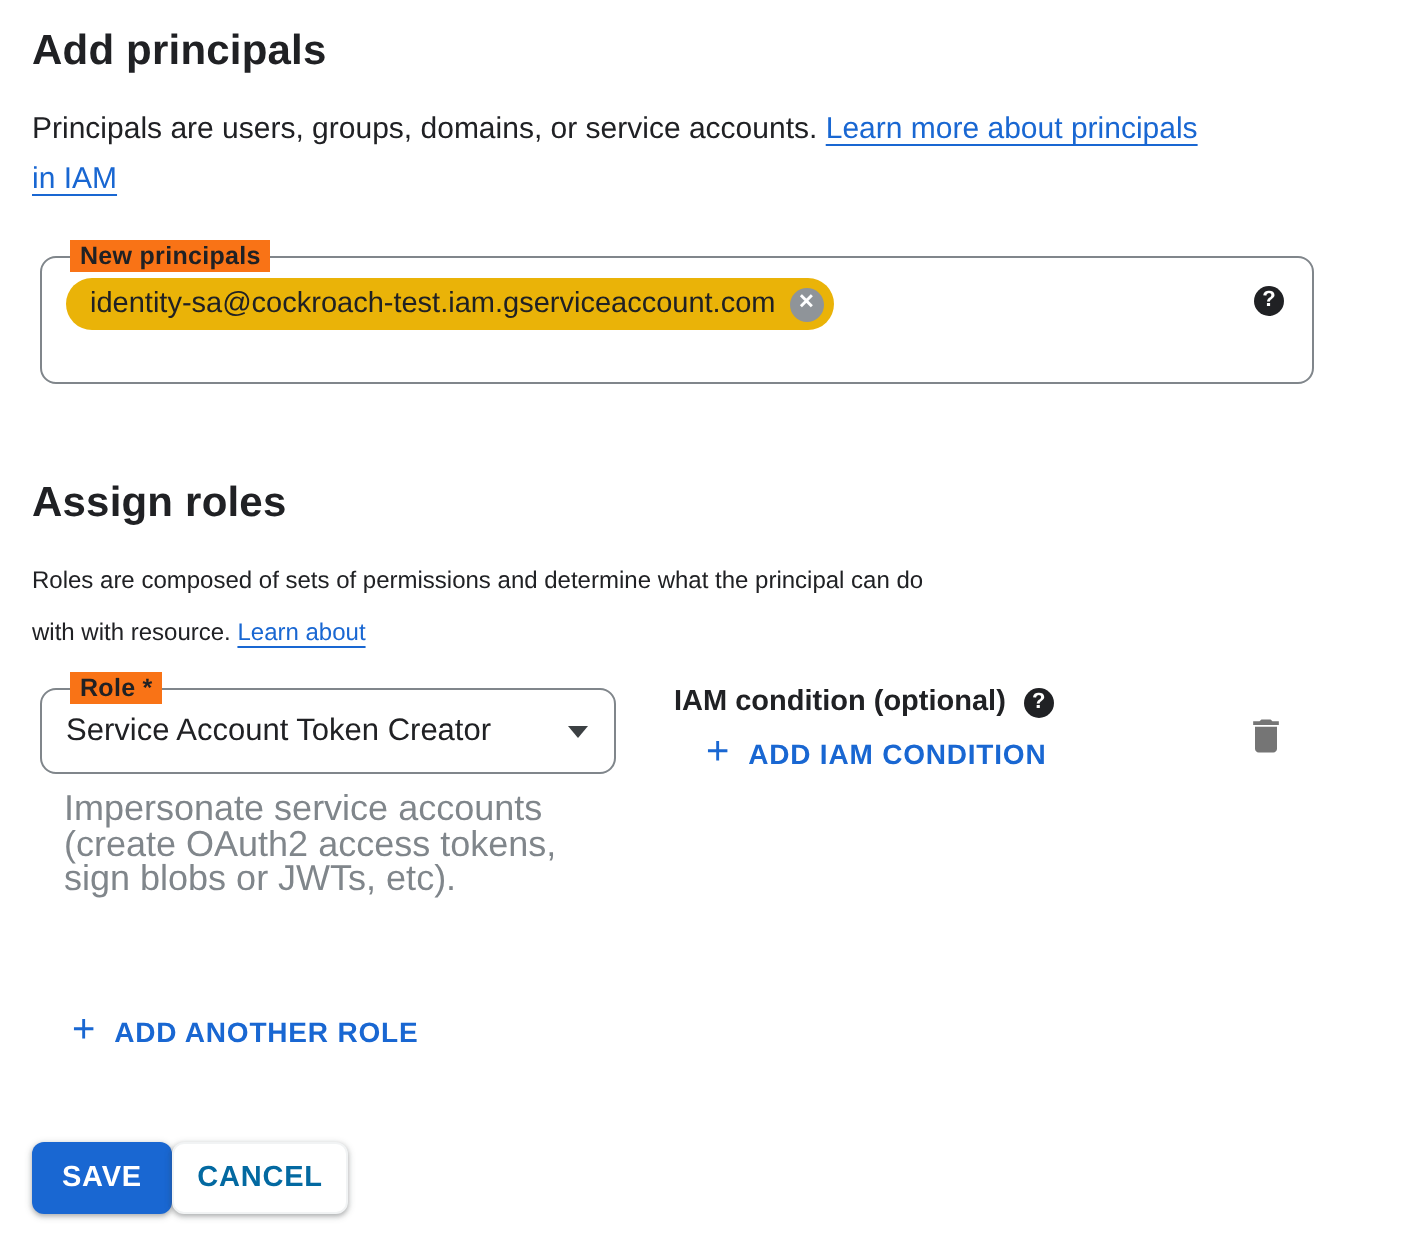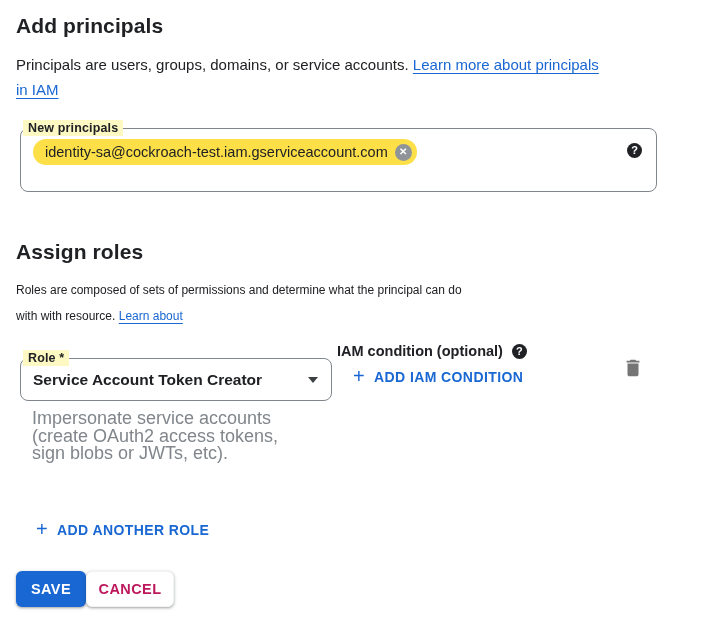--- a/index.html
+++ b/index.html
@@ -21,30 +21,30 @@
     color: #1967d2; text-decoration: underline; cursor: pointer;
     text-underline-offset: 3px;
   }
 
   
   .field-outer {
     position: relative; border: 1px solid #80868b; border-radius: 8px;
     background: #fff;
   }
   .field-label {
-    position: absolute; top: -9px; left: 2px; background: #fef9c3;
+    position: absolute; top: -9px; left: 14px; background: #f97316;
     padding: 0 5px; font-size: 12.5px; font-weight: 700; color: #202124;
     letter-spacing: 0.15px; line-height: 16px; white-space: nowrap;
   }
   .principals-field { margin: 26px 0 0 4px; width: 637px; height: 64px; }
 
   .chip {
     position: absolute; top: 10px; left: 12px;
     display: inline-flex; align-items: center; gap: 7px;
-    background: #fde047; border-radius: 13px; height: 26px;
+    background: #eab308; border-radius: 13px; height: 26px;
     padding: 0 5px 0 12px; font-size: 14.5px; color: #202124;
     white-space: nowrap;
   }
   .chip-remove {
     width: 17px; height: 17px; border-radius: 50%;
     background: #8f9499; color: #ffffff; font-size: 10px; font-weight: 700;
     display: inline-flex; align-items: center; justify-content: center;
     cursor: pointer; line-height: 1;
   }
   .help-badge {
@@ -54,22 +54,22 @@
     display: inline-flex; align-items: center; justify-content: center;
     cursor: pointer; line-height: 1; flex: 0 0 auto;
   }
   .principals-help { position: absolute; top: 14px; right: 14px; }
 
   h2.section-title { margin-top: 48px; }
   p.roles-intro { margin-top: 13px; font-size: 12px; line-height: 26px; max-width: 680px; }
 
   .role-row { display: flex; align-items: flex-start; margin-top: 14px; padding-left: 4px; }
   .role-col { width: 290px; flex: 0 0 auto; }
-  .role-field { margin-top: 15px; width: 312px; height: 43px; cursor: pointer; }
-  .role-value { padding: 12px 30px 0 12px; font-size: 15.5px; color: #202124; white-space: nowrap; font-weight: bold; }
+  .role-field { margin-top: 1px; width: 288px; height: 43px; cursor: pointer; }
+  .role-value { padding: 12px 30px 0 12px; font-size: 15.5px; color: #202124; white-space: nowrap; }
   .dropdown-arrow {
     position: absolute; right: 13px; top: 18px;
     width: 0; height: 0;
     border-left: 5.5px solid transparent; border-right: 5.5px solid transparent;
     border-top: 6.5px solid #3c4043;
   }
   .helper-text {
     margin: 9px 0 15px 12px; max-width: 252px;
     font-size: 18px; line-height: 17.5px; color: #80868b;
   }
@@ -98,21 +98,21 @@
 
   .action-buttons { position: absolute; left: 16px; top: 571px; display: flex; }
   .btn {
     height: 36px; border-radius: 6px; font-size: 14.5px; font-weight: 700;
     letter-spacing: 0.4px; cursor: pointer;
     font-family: "Liberation Sans", sans-serif;
     display: inline-flex; align-items: center; justify-content: center;
     box-shadow: 0 1px 2px rgba(60,64,67,0.30), 0 1px 3px 1px rgba(60,64,67,0.15);
   }
   .btn-save { width: 70px; background: #1967d2; color: #ffffff; border: none; }
-  .btn-cancel { width: 88px; background: #ffffff; color: #be185d; border: 1px solid #f1f3f4; }
+  .btn-cancel { width: 88px; background: #ffffff; color: #0369a1; border: 1px solid #f1f3f4; }
 </style>
 </head>
 <body>
 
 <div class="panel">
 
   <h1 class="page-title">Add principals</h1>
 
   <p class="intro">
     <span>Principals are users, groups, domains, or service accounts.</span>

